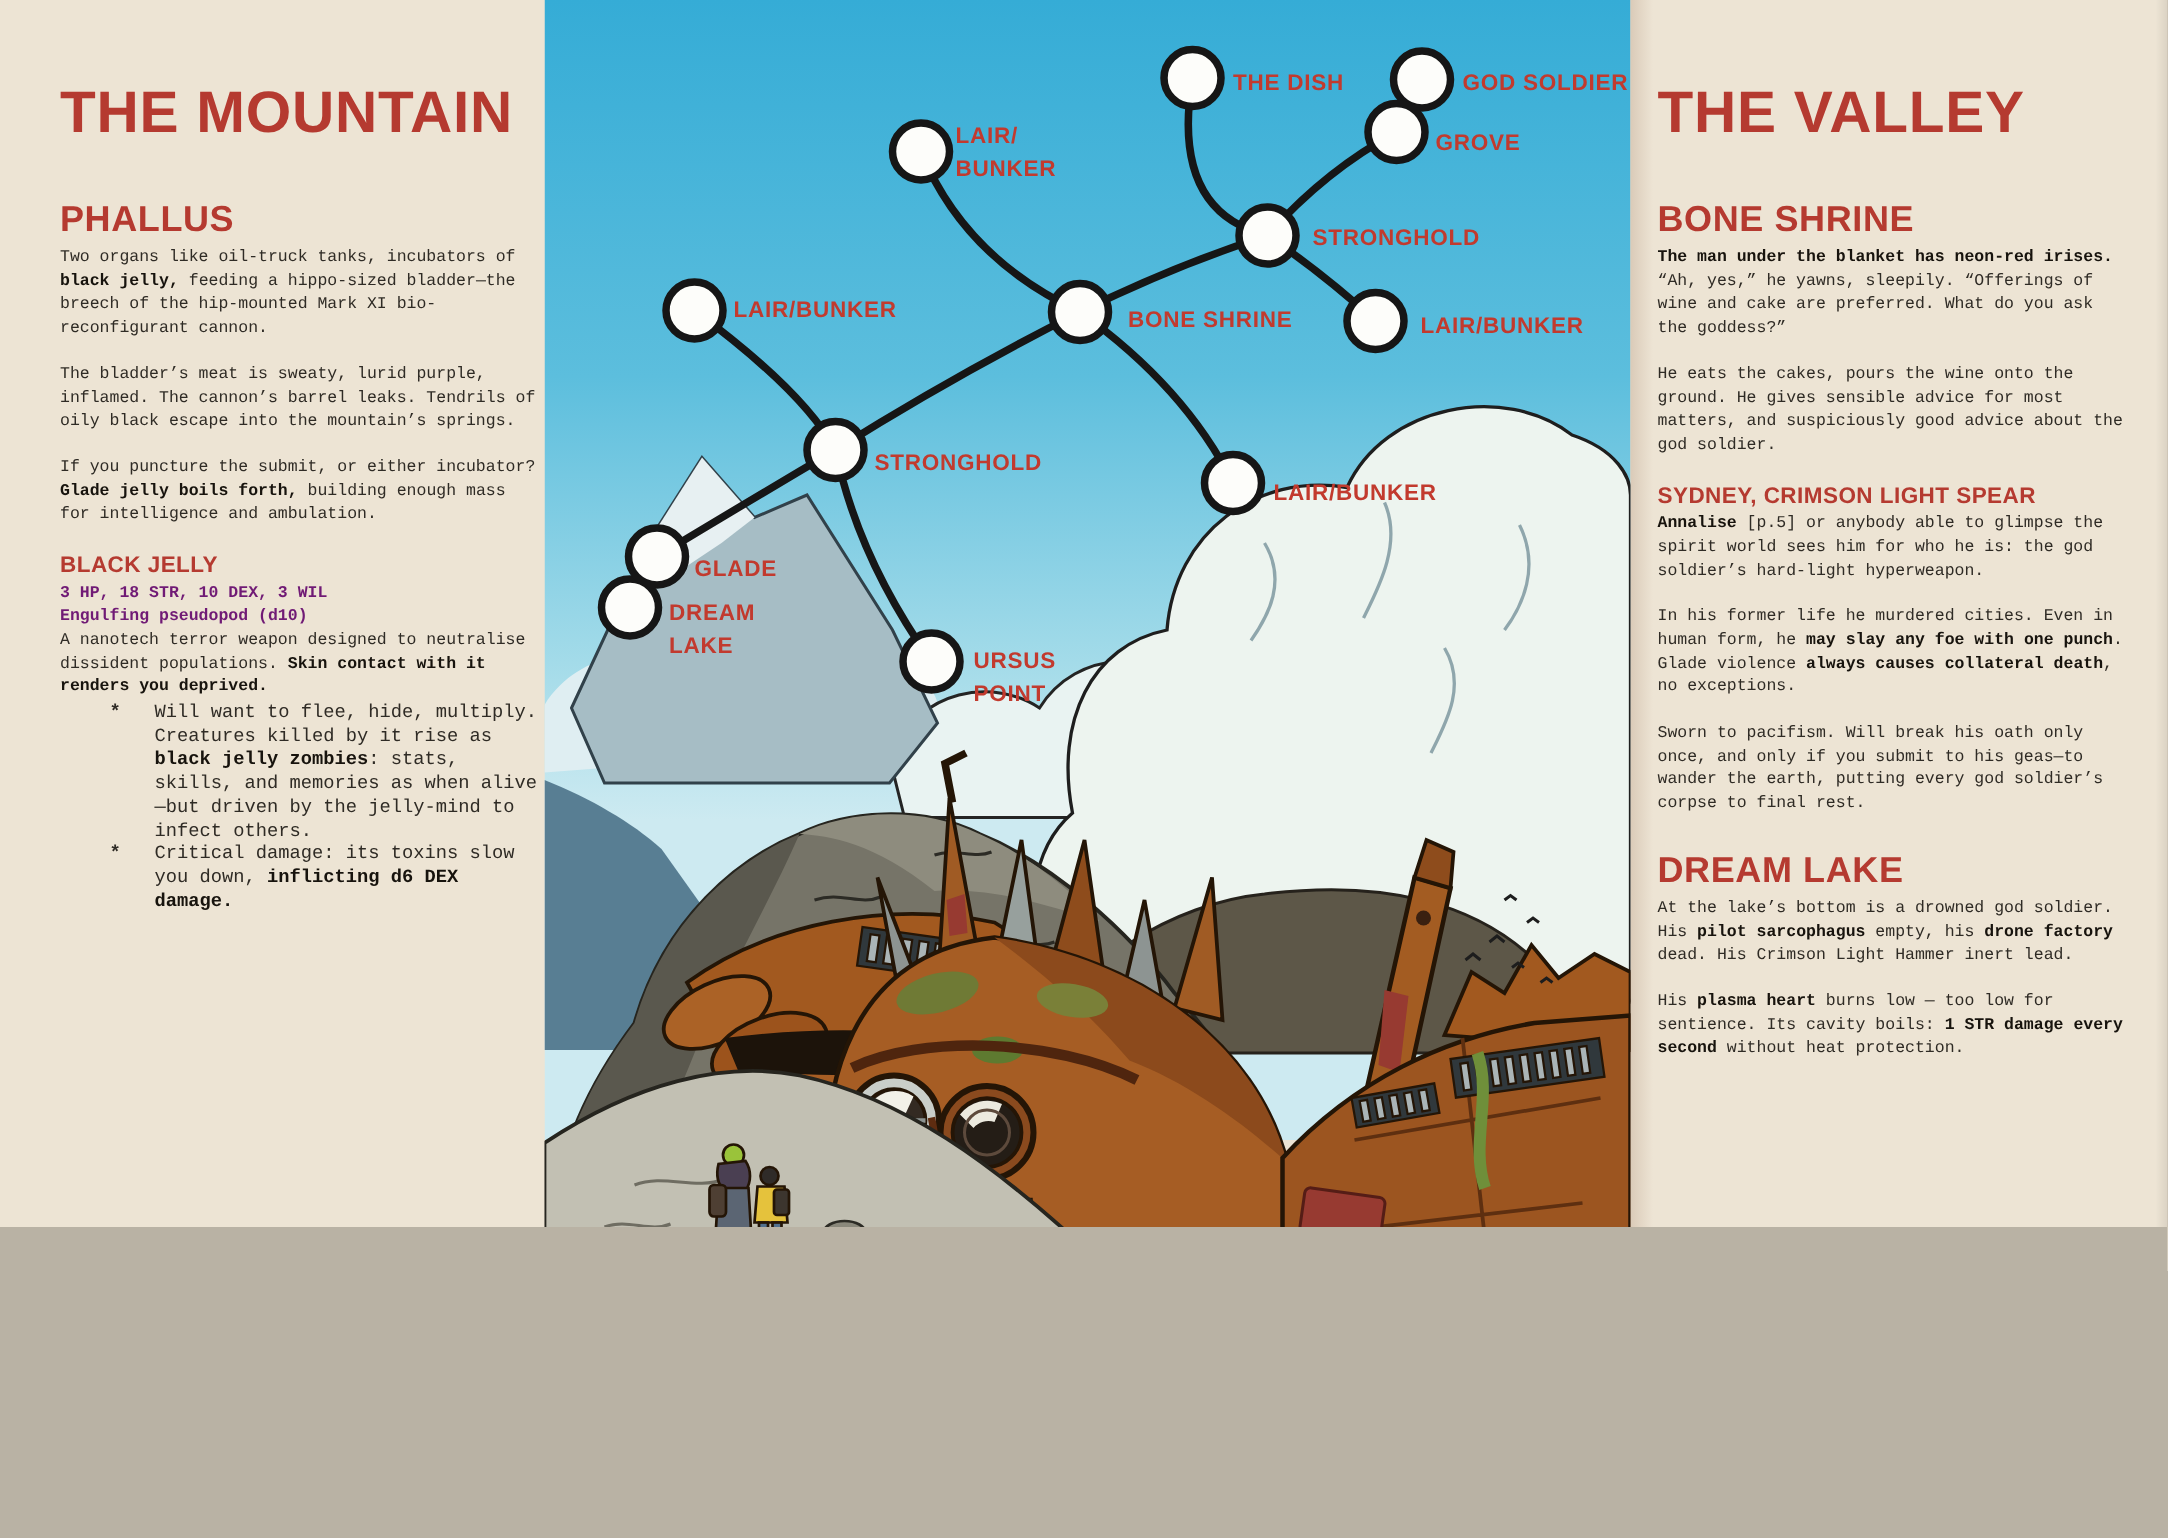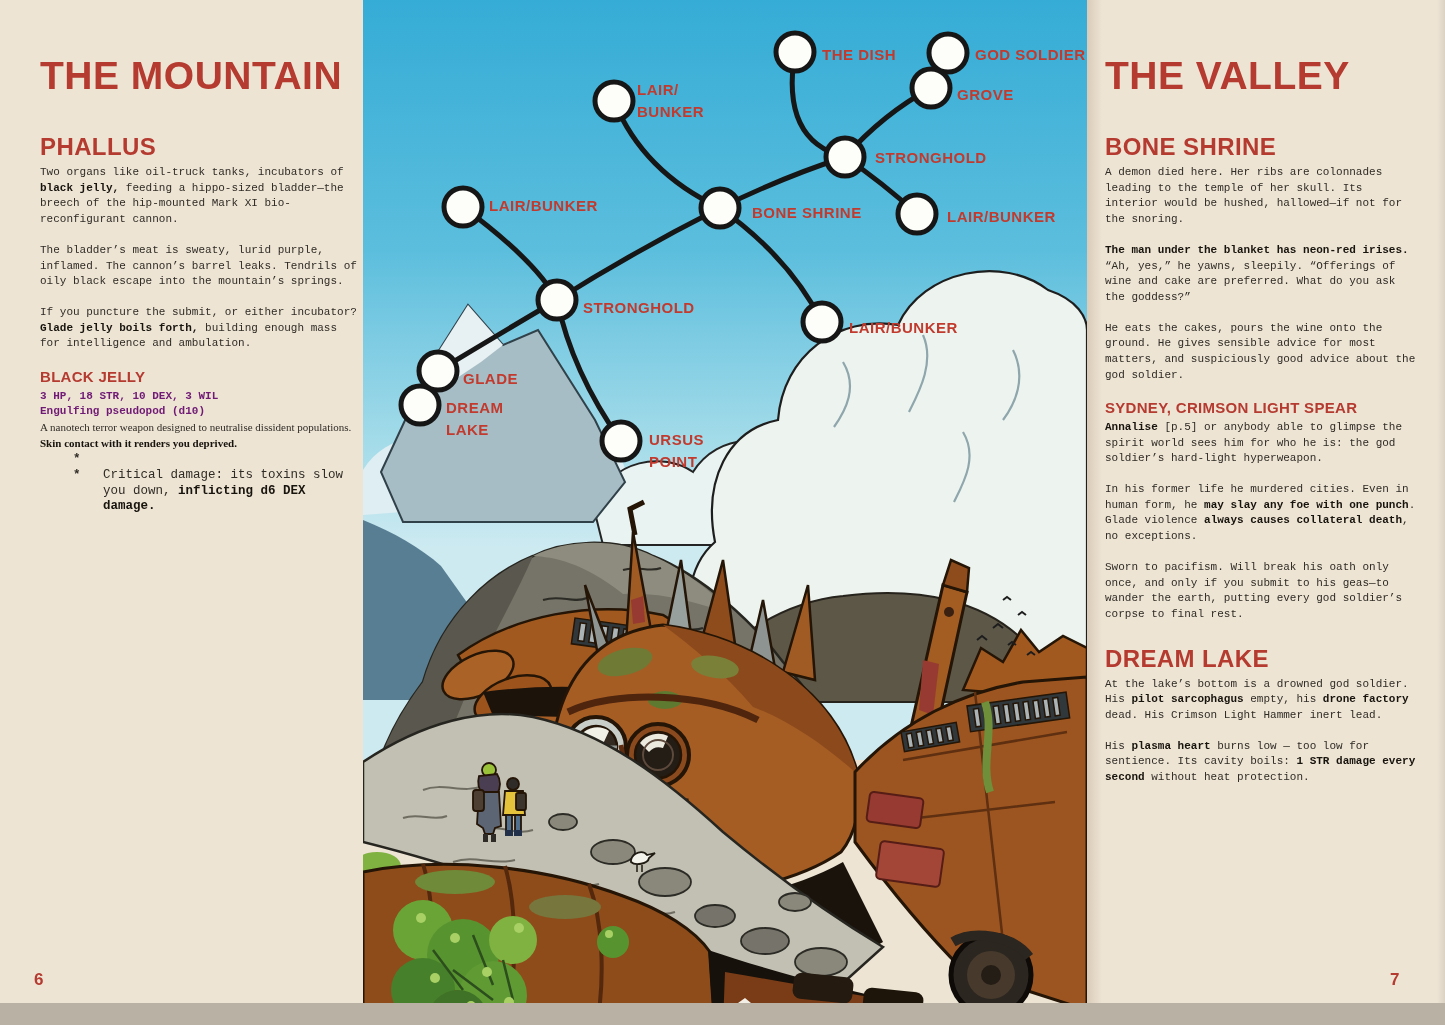--- a/index.html
+++ b/index.html
@@ -1,28 +1,28 @@
 <!DOCTYPE html>
 <html style="--cream: #ede4d4; --red: #b53a30; --mapred: #c23a2e; --ink: #2f2b25; --sky: #41b2d8;"><head>
 <meta charset="utf-8">
 <style>
   html,body{margin:0;padding:0;background:#b9b2a4;}
-  .spread{position:relative;width:1445px;height:1003px;background:var(--cream,#ede4d4);overflow:hidden;
+  .spread{position:relative;width:1445px;height:818px;background:var(--cream,#ede4d4);overflow:hidden;
           font-family:"Liberation Mono",monospace;color:var(--ink,#2f2b25);}
   .page{position:absolute;top:56px;}
   .page.left{left:40px;width:320px;}
   .page.right{left:1105px;width:312px;}
   .disp{font-family:"Liberation Sans",sans-serif;font-weight:bold;color:var(--red,#b53a30);}
   h1.disp{font-size:39px;line-height:1;margin:0;letter-spacing:.5px;}
   h2.disp{font-size:24px;line-height:1;margin:40px 0 6px;letter-spacing:.4px;}
   h2.disp.tight{margin-top:24px;}
   h3.disp{font-size:15px;line-height:1.1;margin:17px 0 3px;letter-spacing:.3px;}
   .body p{font-size:11px;line-height:15.7px;margin:0 0 15px;}
   .body p.stat{margin:0;font-weight:bold;color:#701a75;}
-  .body p.afterstat{margin-top:0;font-family:Liberation Serif, serif;}
+  .body p.afterstat{margin-top:0;}
   b{color:#17130d;}
   ul.bullets{list-style:none;margin:1px 0 0;padding:0;font-size:12.5px;line-height:15.7px;}
   ul.bullets li{display:flex;padding-left:33px;}
   ul.bullets .mark{width:30px;flex:none;font-weight:bold;}
   ul.bullets .btxt{flex:1;}
   .pagenum{position:absolute;top:970px;font-family:"Liberation Sans",sans-serif;font-weight:bold;
            font-size:17px;color:var(--red,#b53a30);}
   #pn-left{left:34px;}
   #pn-right{left:1390px;}
   .art{position:absolute;left:363px;top:0;width:724px;height:1025px;}
@@ -49,20 +49,21 @@
       <p><span>The bladder’s meat is sweaty, lurid purple, inflamed. The cannon’s barrel leaks. Tendrils of oily black escape into the mountain’s springs.</span></p>
       <p><span>If you puncture the submit, or either incubator? </span><b>Glade jelly boils forth,</b><span> building enough mass for intelligence and ambulation.</span></p>
 
       <h3 class="disp">BLACK JELLY</h3>
       <p class="stat">3 HP, 18 STR, 10 DEX, 3 WIL</p>
       <p class="stat">Engulfing pseudopod (d10)</p>
       <p class="afterstat" style="margin-bottom:1px;"><span>A nanotech terror weapon designed to neutralise dissident populations. </span><b>Skin contact with it renders you deprived.</b></p>
       <ul class="bullets">
         <li>
           <span class="mark">*</span>
+          <span class="btxt"><span>Will want to flee, hide, multiply. Creatures killed by it rise as </span><b>black jelly zombies</b><span>: stats, skills, and memories as when alive—but driven by the jelly-mind to infect others.</span></span>
         </li>
         <li>
           <span class="mark">*</span>
           <span class="btxt"><span>Critical damage: its toxins slow you down, </span><b>inflicting d6 DEX damage.</b></span>
         </li>
       </ul>
     </div>
   </section>
 
   <div class="art">
@@ -308,21 +309,20 @@
         <text x="83" y="413" class="map-label"><tspan x="83" y="413">DREAM</tspan><tspan x="83" y="435">LAKE</tspan></text>
         <text x="100" y="384" class="map-label"><tspan x="100" y="384">GLADE</tspan></text>
         <text x="286" y="445" class="map-label"><tspan x="286" y="445">URSUS</tspan><tspan x="286" y="467">POINT</tspan></text>
       </svg>
   </div>
 
   <section class="page right">
     <h1 class="disp">THE VALLEY</h1>
     <div class="body">
       <h2 class="disp">BONE SHRINE</h2>
-      <p><span>A demon died here. Her ribs are colonnades leading to the temple of her skull. Its interior would be hushed, hallowed—if not for the snoring.</span></p>
       <p><b>The man under the blanket has neon-red irises.</b><span> “Ah, yes,” he yawns, sleepily. “Offerings of wine and cake are preferred. What do you ask the goddess?”</span></p>
       <p><span>He eats the cakes, pours the wine onto the ground. He gives sensible advice for most matters, and suspiciously good advice about the god soldier.</span></p>
 
       <h3 class="disp">SYDNEY, CRIMSON LIGHT SPEAR</h3>
       <p><b>Annalise</b><span> [p.5] or anybody able to glimpse the spirit world sees him for who he is: the god soldier’s hard-light hyperweapon.</span></p>
       <p><span>In his former life he murdered cities. Even in human form, he </span><b>may slay any foe with one punch</b><span>. Glade violence </span><b>always causes collateral death</b><span>, no exceptions.</span></p>
       <p><span>Sworn to pacifism. Will break his oath only once, and only if you submit to his geas—to wander the earth, putting every god soldier’s corpse to final rest.</span></p>
 
       <h2 class="disp tight">DREAM LAKE</h2>
       <p><span>At the lake’s bottom is a drowned god soldier. His </span><b>pilot sarcophagus</b><span> empty, his </span><b>drone factory</b><span> dead. His Crimson Light Hammer inert lead.</span></p>

